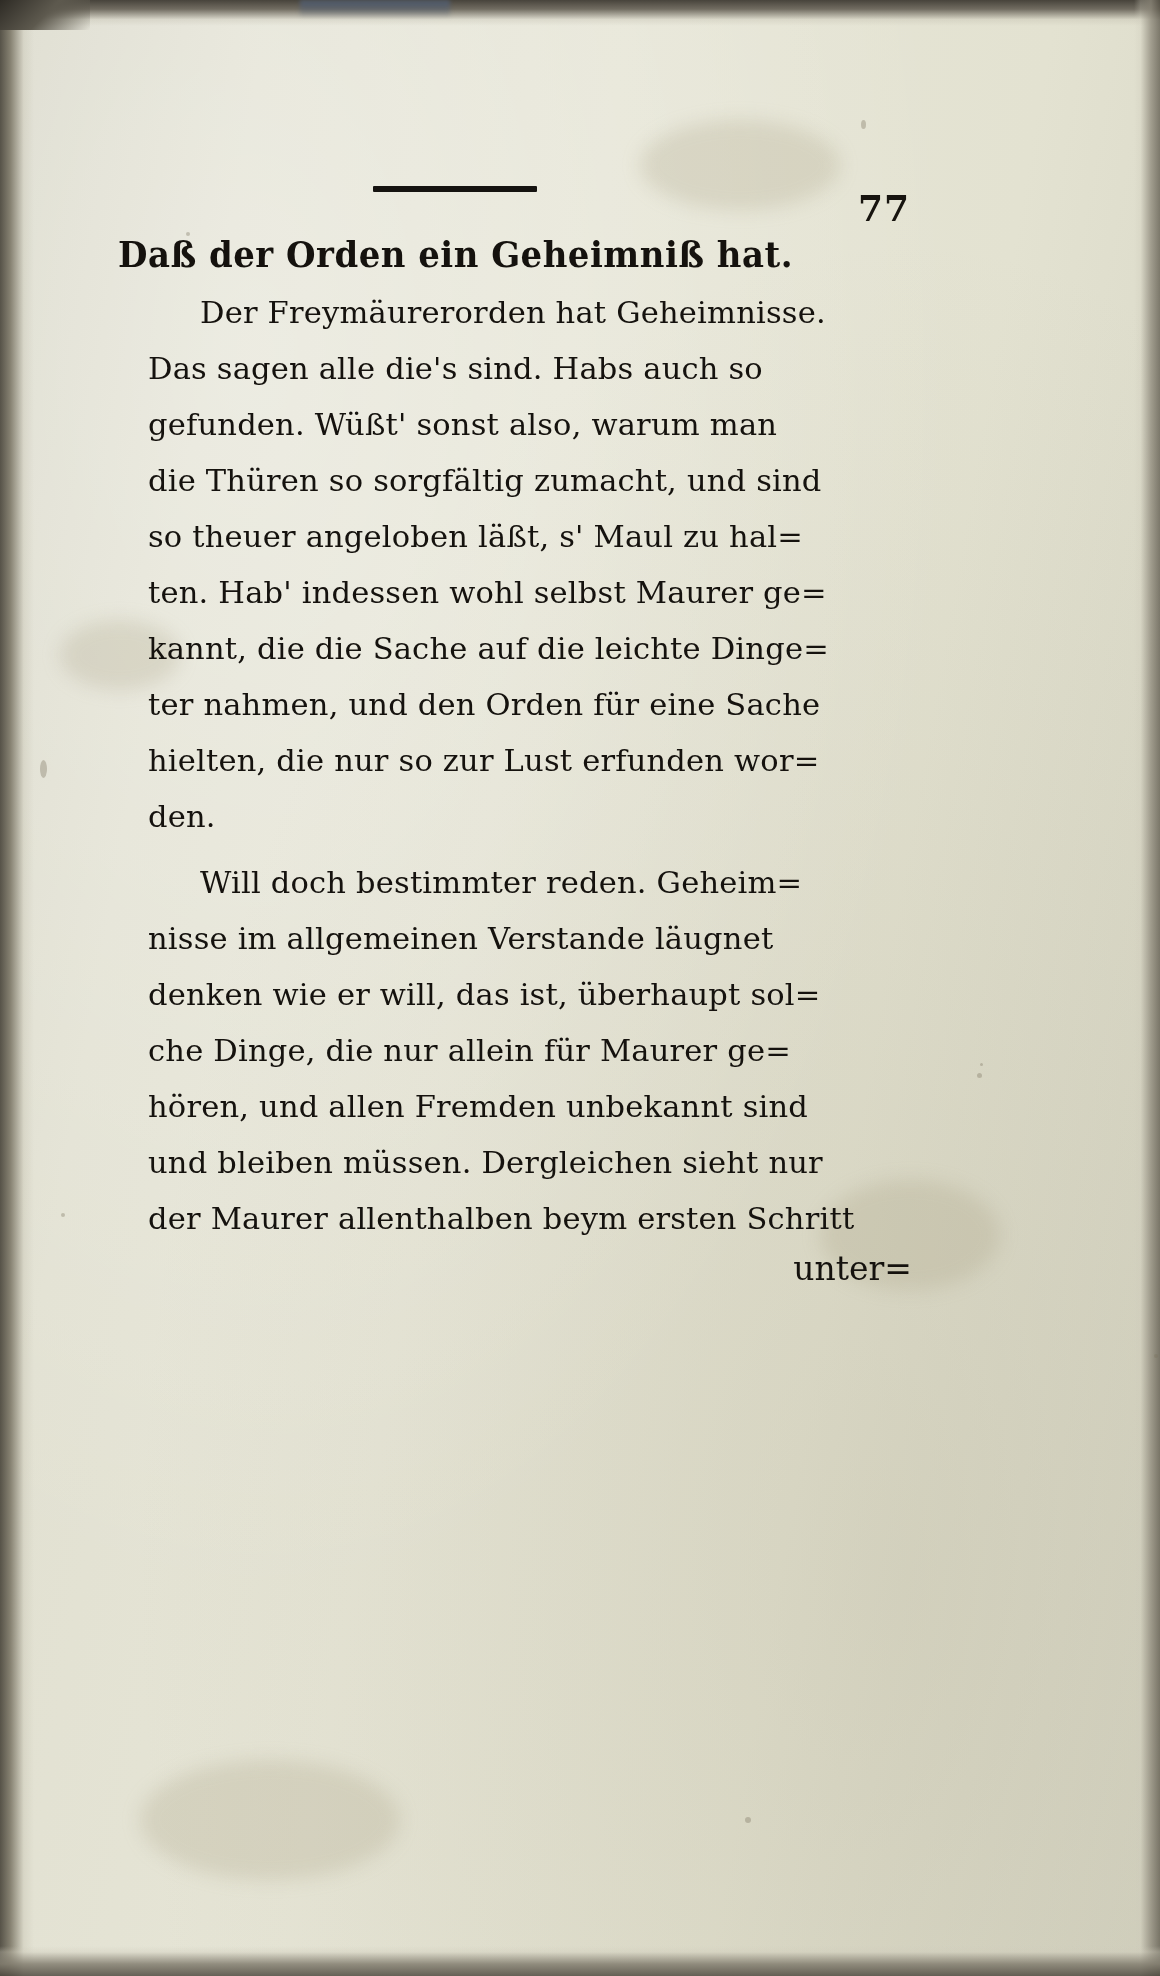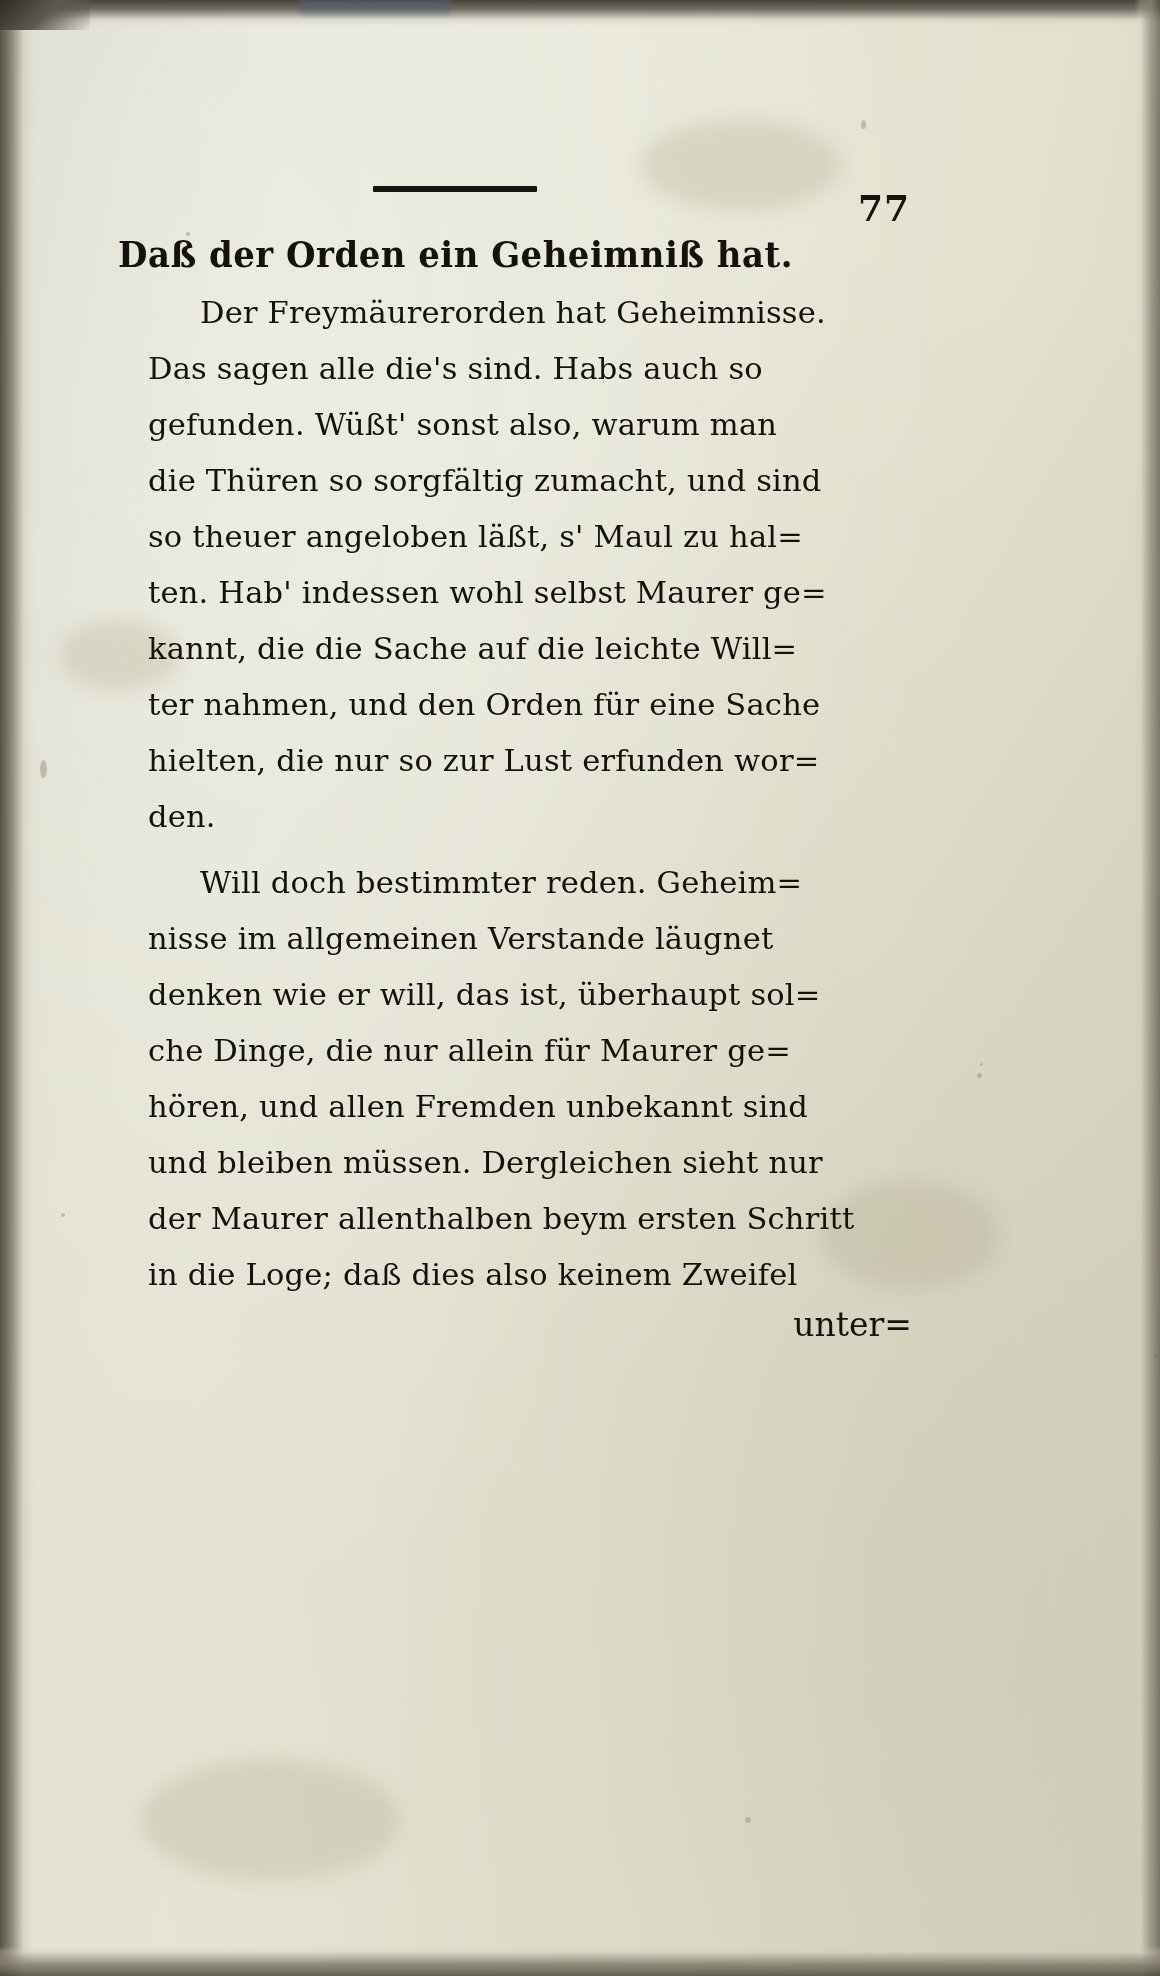--- a/index.html
+++ b/index.html
@@ -191,33 +191,32 @@
 
     <div class="fraktur heading">Daß der Orden ein Geheimniß hat.</div>
 
     <div class="fraktur para">
       <span class="line"><span class="indent"></span><span>Der Freymäurerorden hat Geheimnisse.</span></span>
       <span class="line">Das sagen alle die's sind.   Habs auch so</span>
       <span class="line">gefunden.   Wüßt' sonst also, warum man</span>
       <span class="line">die Thüren so sorgfältig zumacht, und sind</span>
       <span class="line">so theuer angeloben läßt, s' Maul zu hal=</span>
       <span class="line">ten.   Hab' indessen wohl selbst Maurer ge=</span>
-      <span class="line">kannt, die die Sache auf die leichte Will=</span>
+      <span class="line">kannt, die die Sache auf die leichte Dinge=</span>
       <span class="line">ter nahmen, und den Orden für eine Sache</span>
       <span class="line">hielten, die nur so zur Lust erfunden wor=</span>
       <span class="line">den.</span>
     </div>
 
     <div class="fraktur para">
       <span class="line"><span class="indent"></span><span>Will doch bestimmter reden.   Geheim=</span></span>
       <span class="line">nisse im allgemeinen Verstande läugnet</span>
       <span class="line">denken wie er will, das ist, überhaupt sol=</span>
       <span class="line">che Dinge, die nur allein für Maurer ge=</span>
       <span class="line">hören, und allen Fremden unbekannt sind</span>
       <span class="line">und bleiben müssen.   Dergleichen sieht nur</span>
       <span class="line">der Maurer allenthalben beym ersten Schritt</span>
-      <span class="line">in die Loge; daß dies also keinem Zweifel</span>
     </div>
 
     <div class="fraktur catchword">unter=</div>
 
   </div>
 </div>
 
 </body></html>

